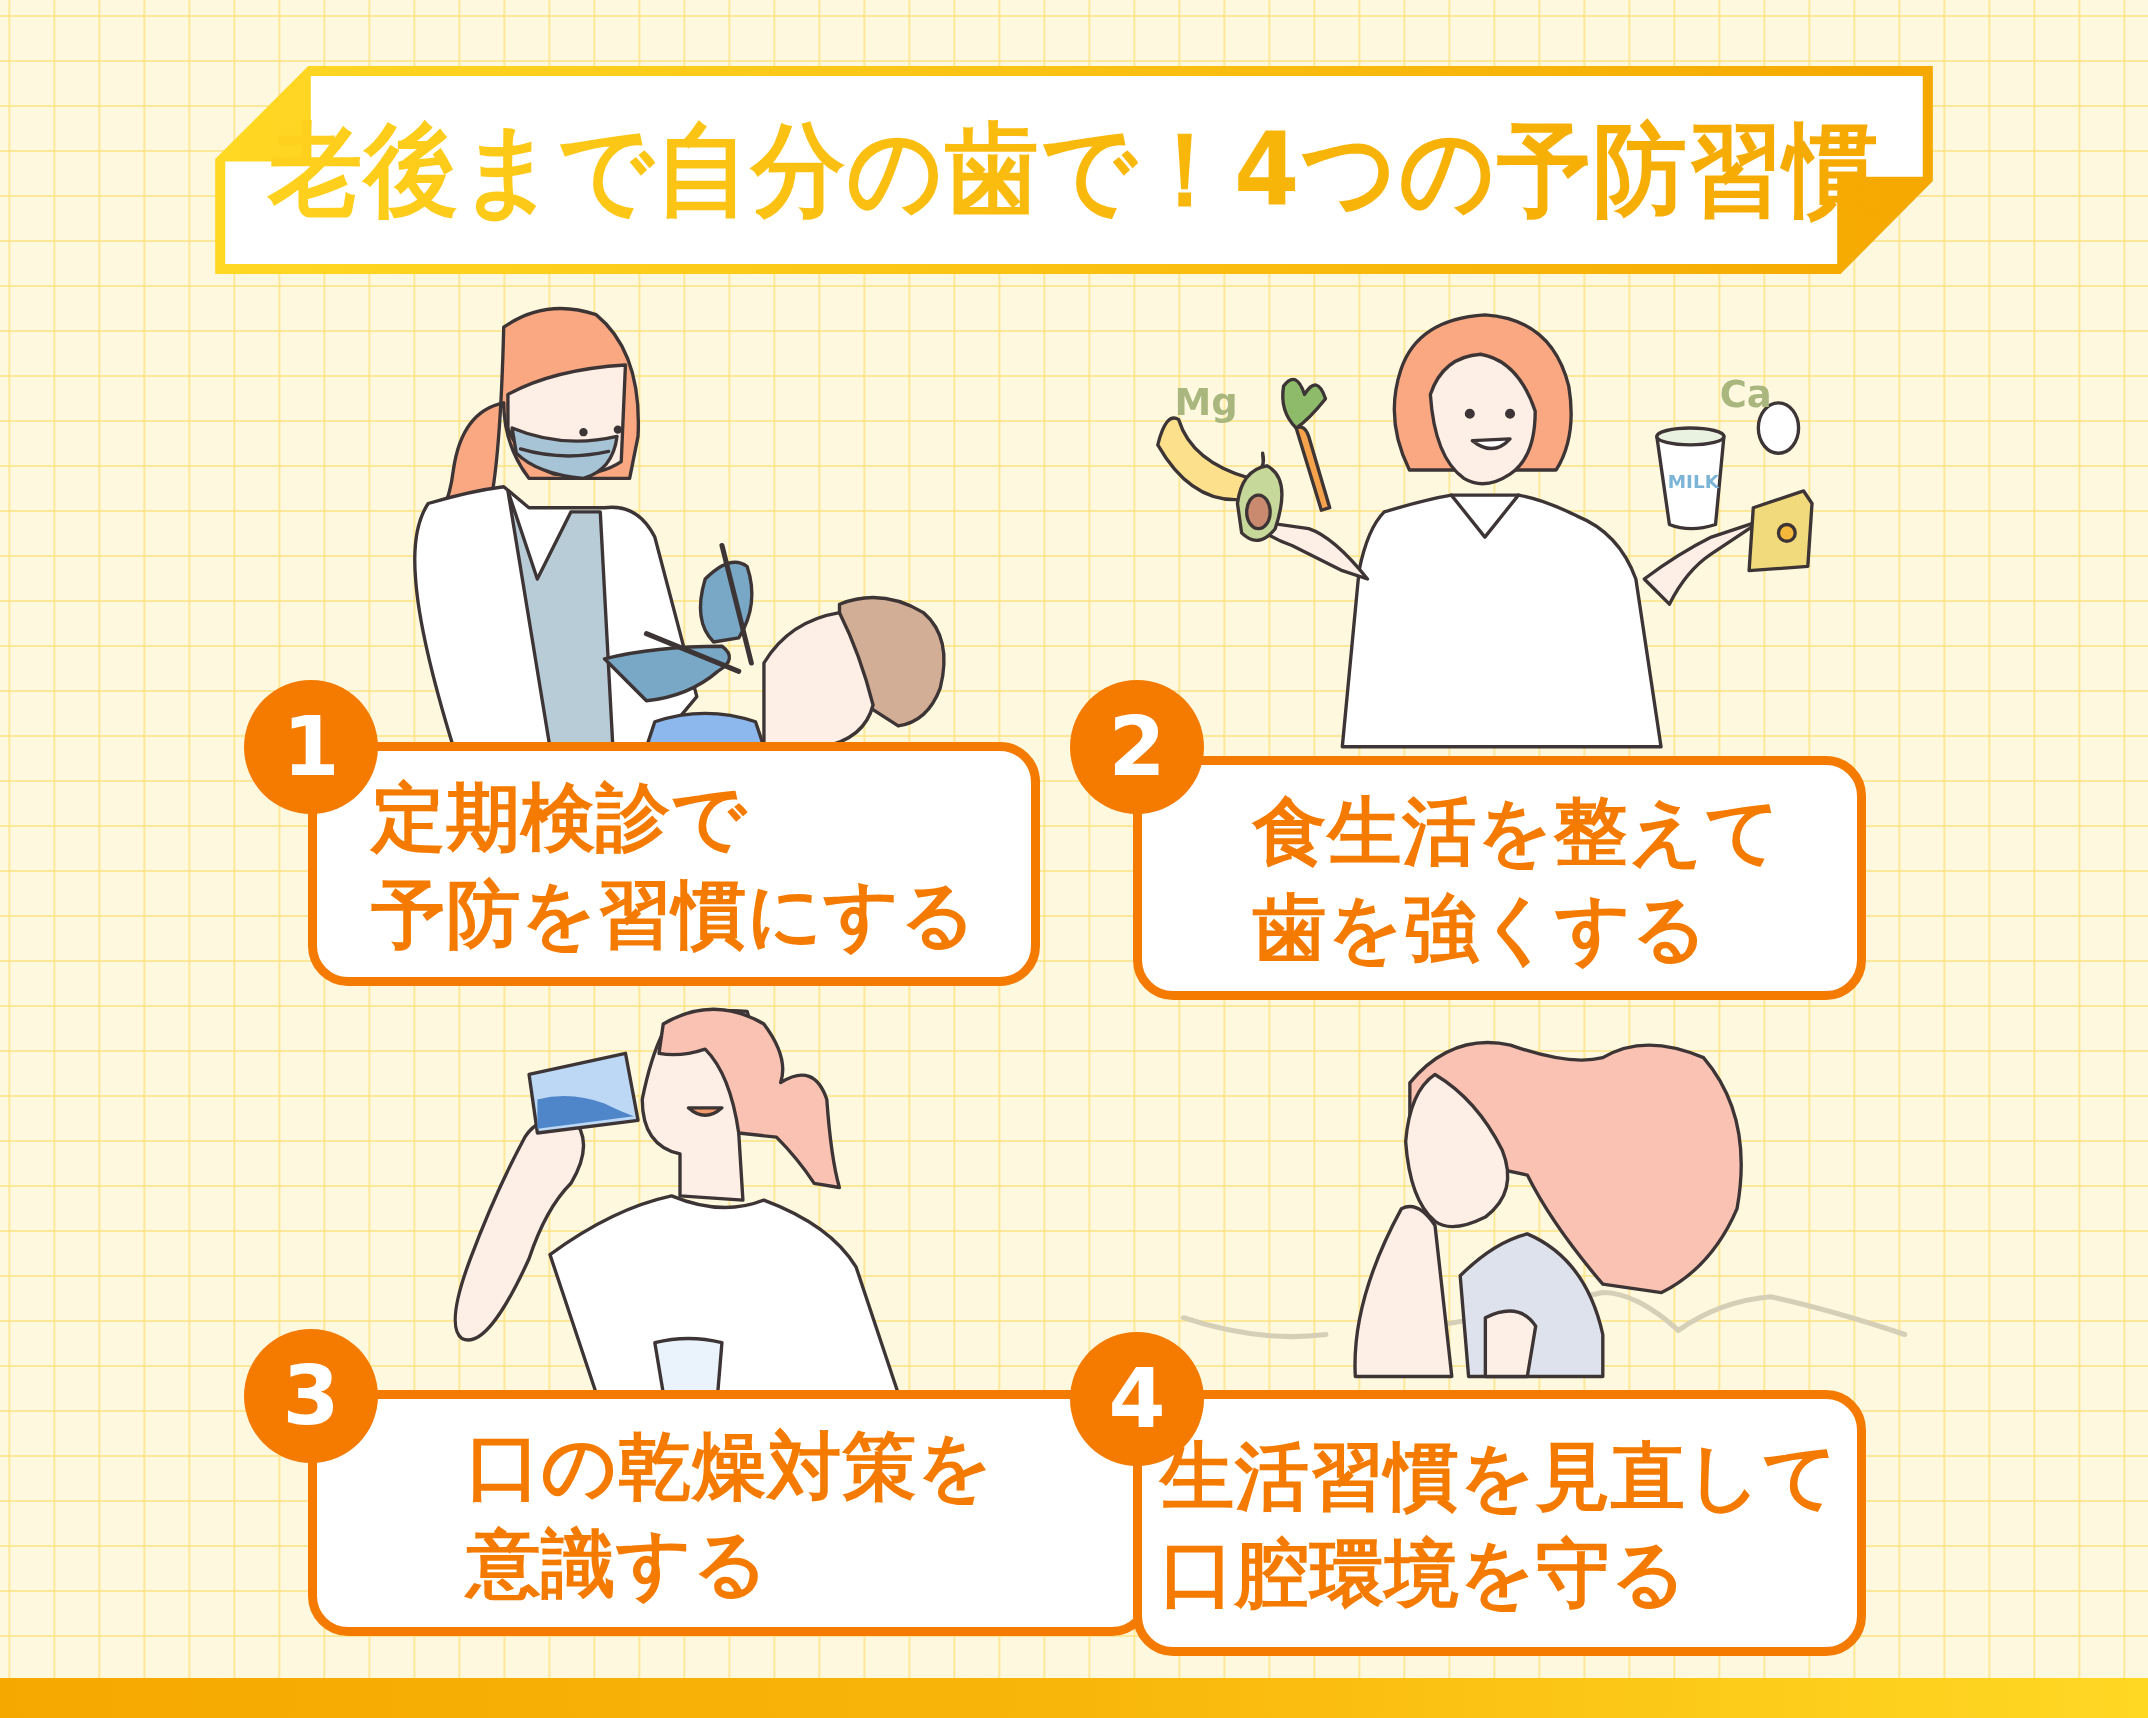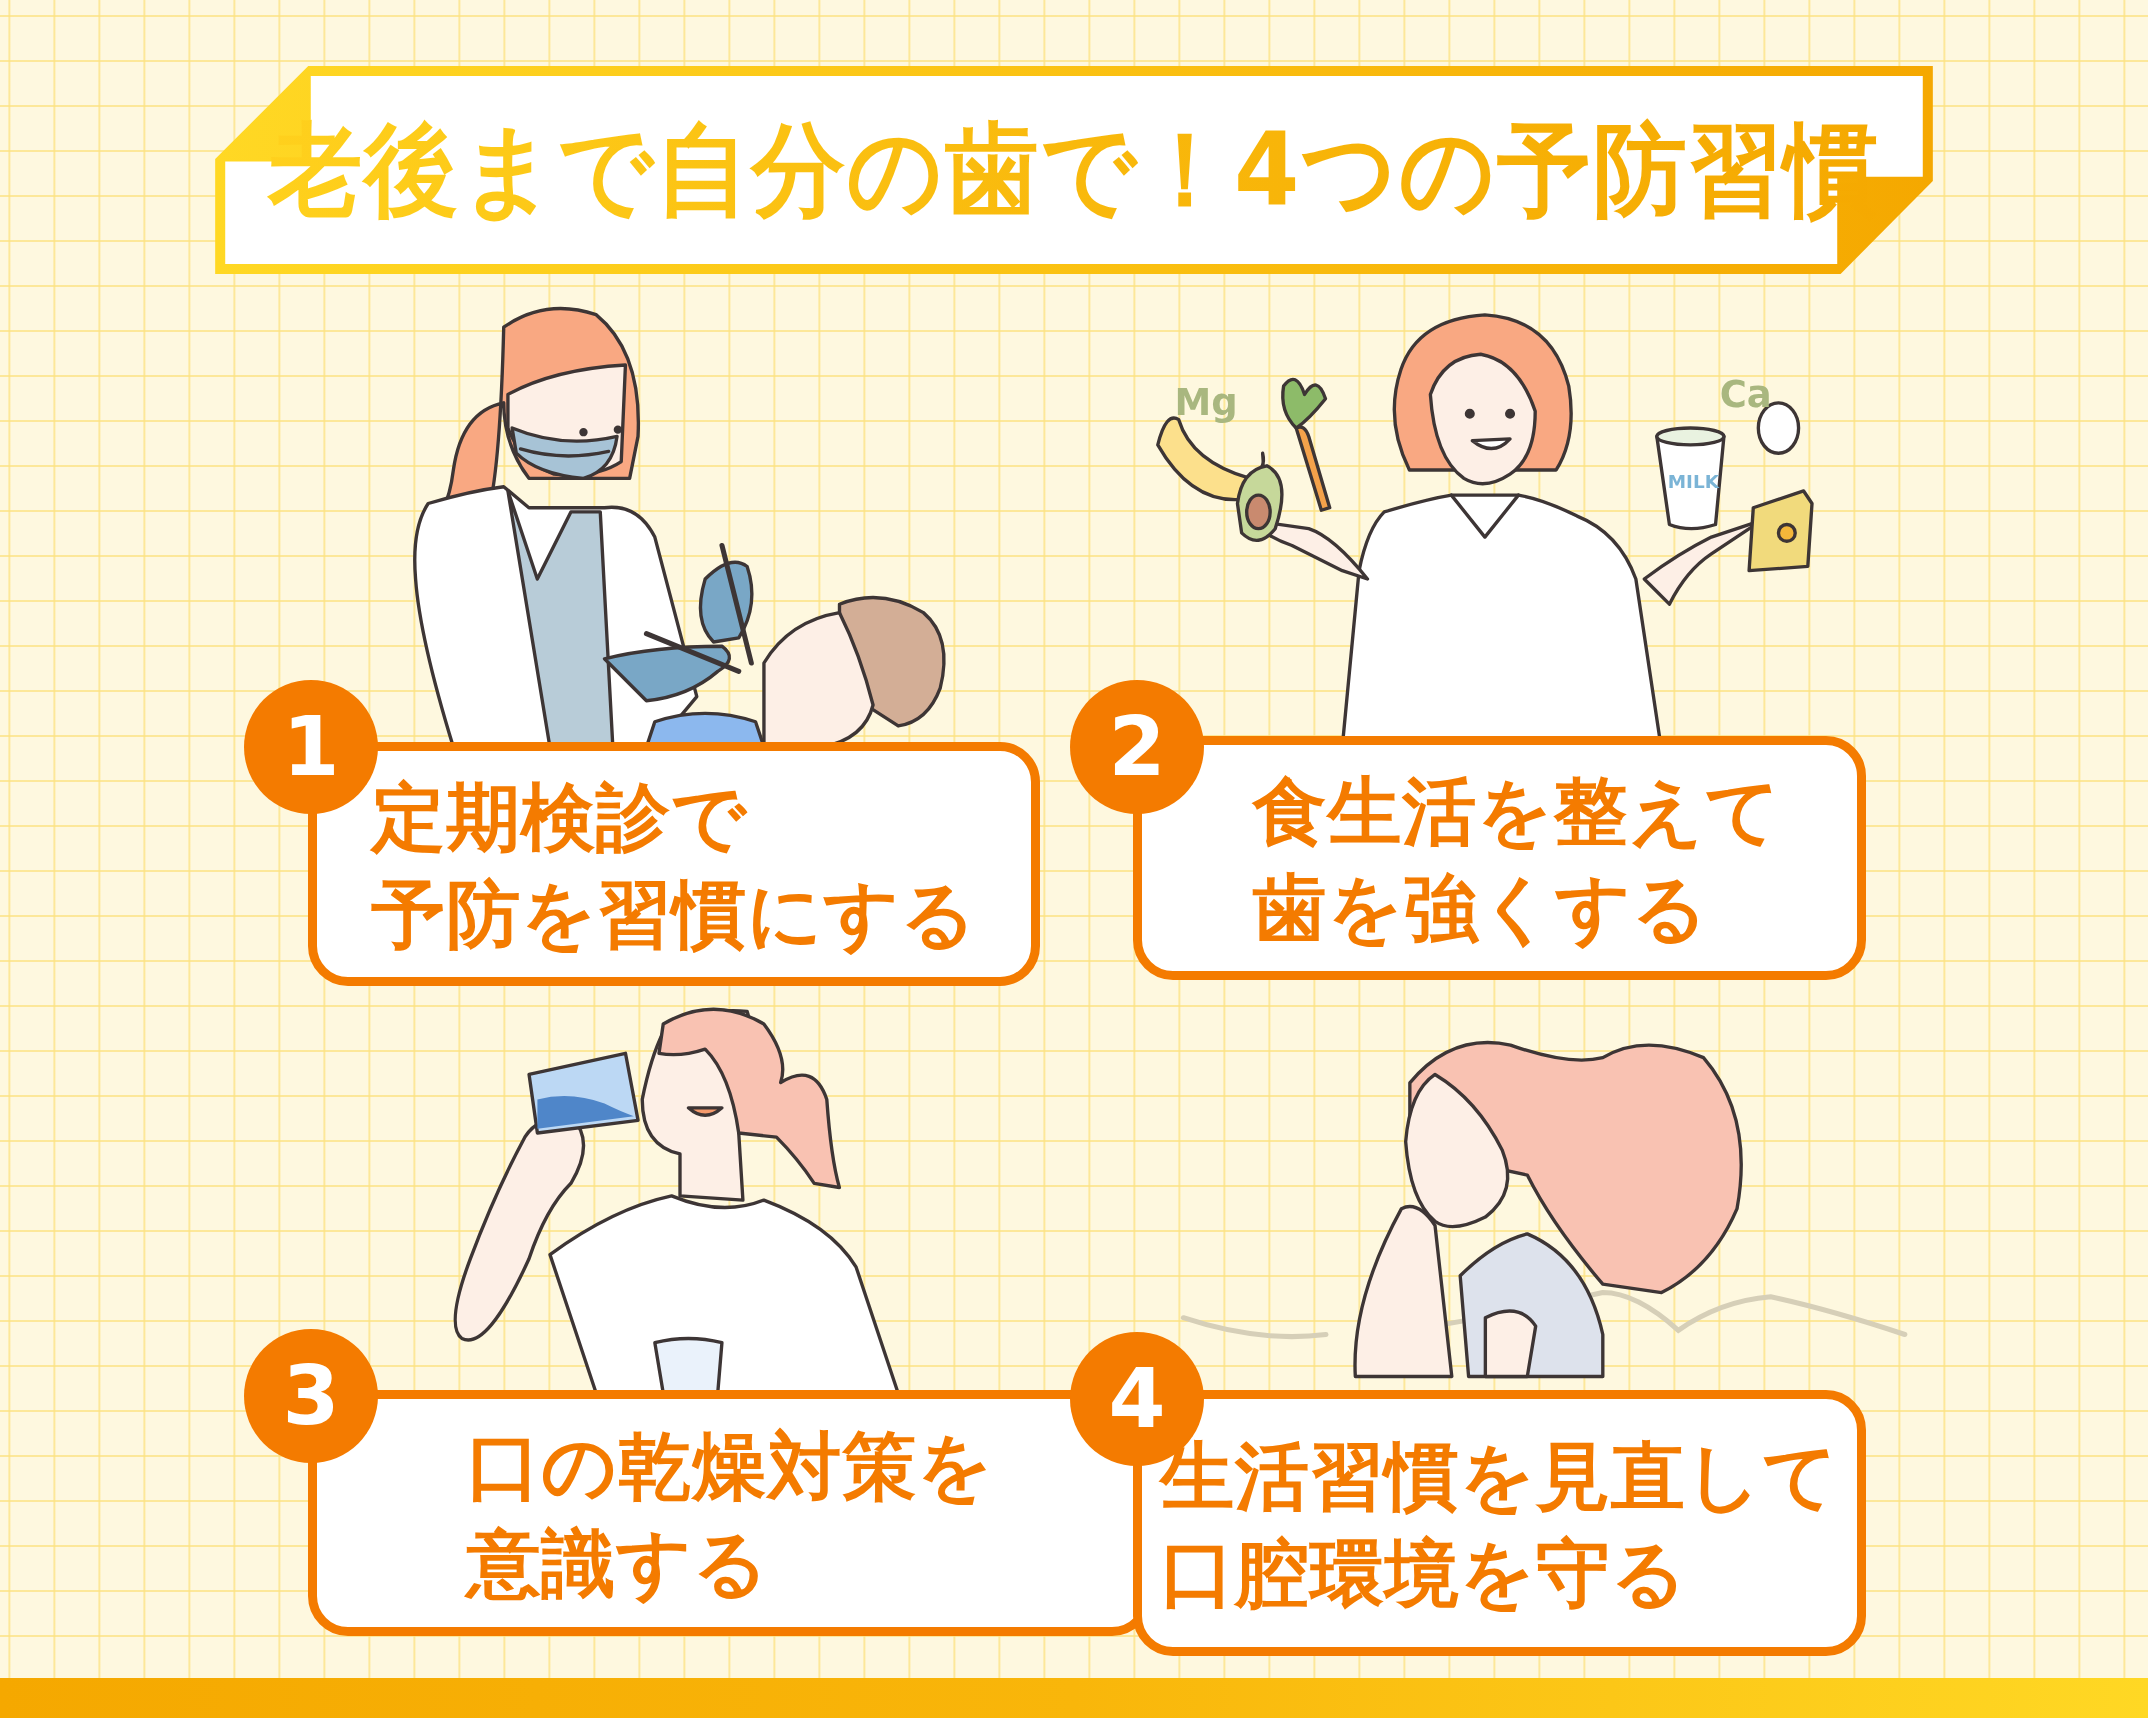--- a/index.html
+++ b/index.html
@@ -168,21 +168,21 @@
     <path d="M420 400 Q460 380 480 410 L470 470 L420 470 Z" fill="#FDEFE6"></path>
   </g>
 </svg>
 
 <div class="card" style="left:308px;top:742px;width:732px;height:244px;">
   <div class="card-text">定期検診で
 予防を習慣にする</div>
 </div>
 <div class="badge" style="left:244px;top:680px;">1</div>
 
-<div class="card" style="left:1133px;top:736px;width:733px;height:244px;padding-left:35px;">
+<div class="card" style="left:1133px;top:756px;width:733px;height:244px;padding-left:35px;">
   <div class="card-text">食生活を整えて
 歯を強くする</div>
 </div>
 <div class="badge" style="left:1070px;top:680px;">2</div>
 
 <div class="card" style="left:308px;top:1390px;width:844px;height:246px;">
   <div class="card-text">口の乾燥対策を
 意識する</div>
 </div>
 <div class="badge" style="left:244px;top:1329px;">3</div>

